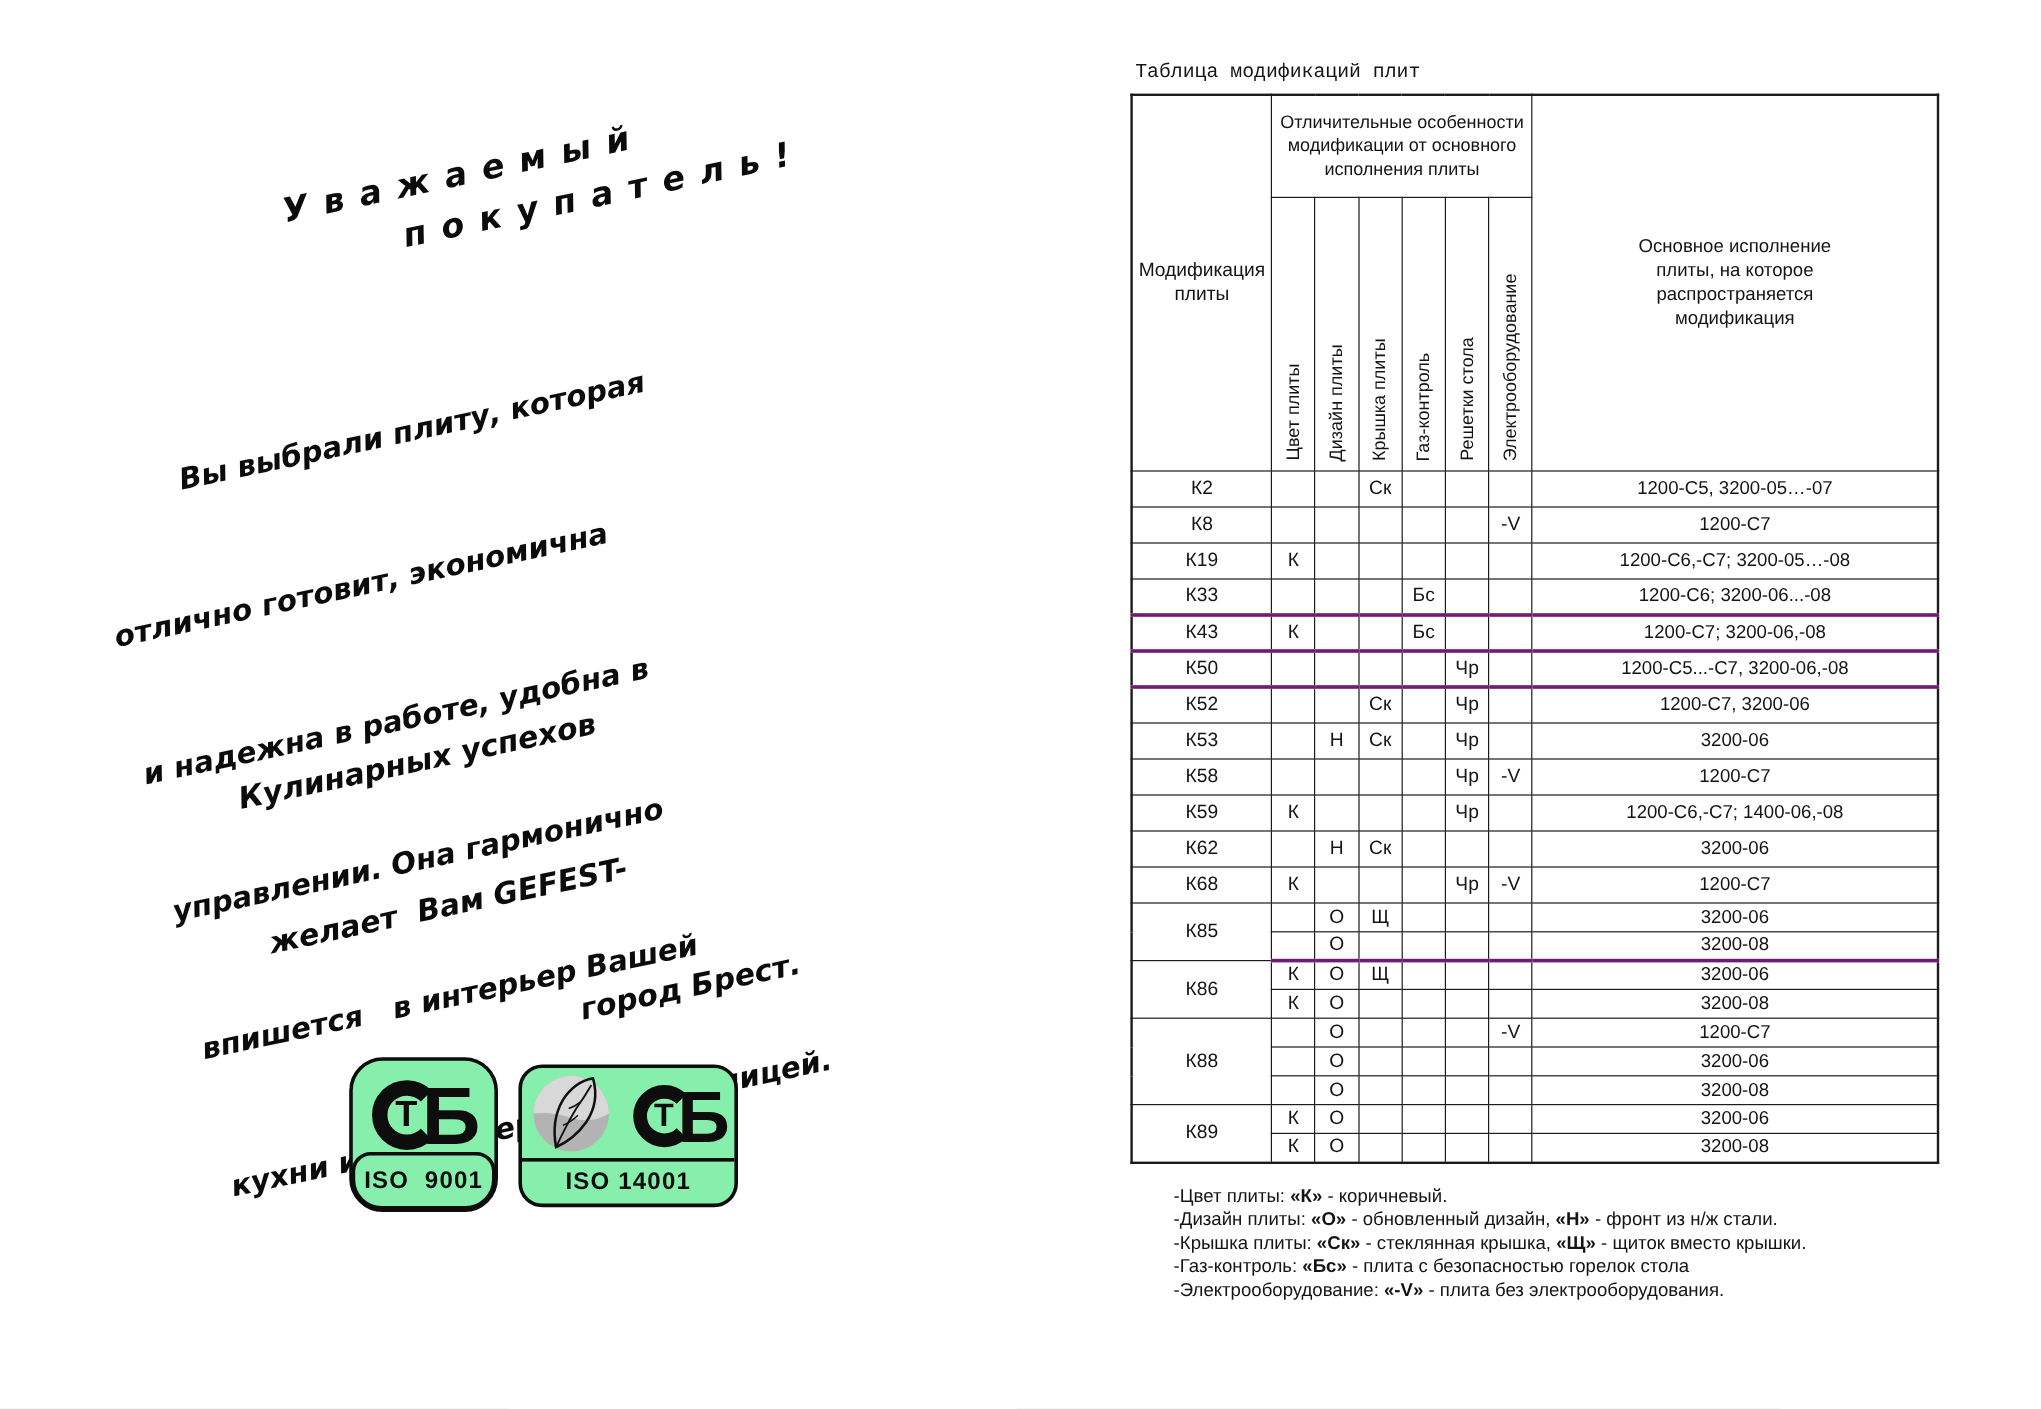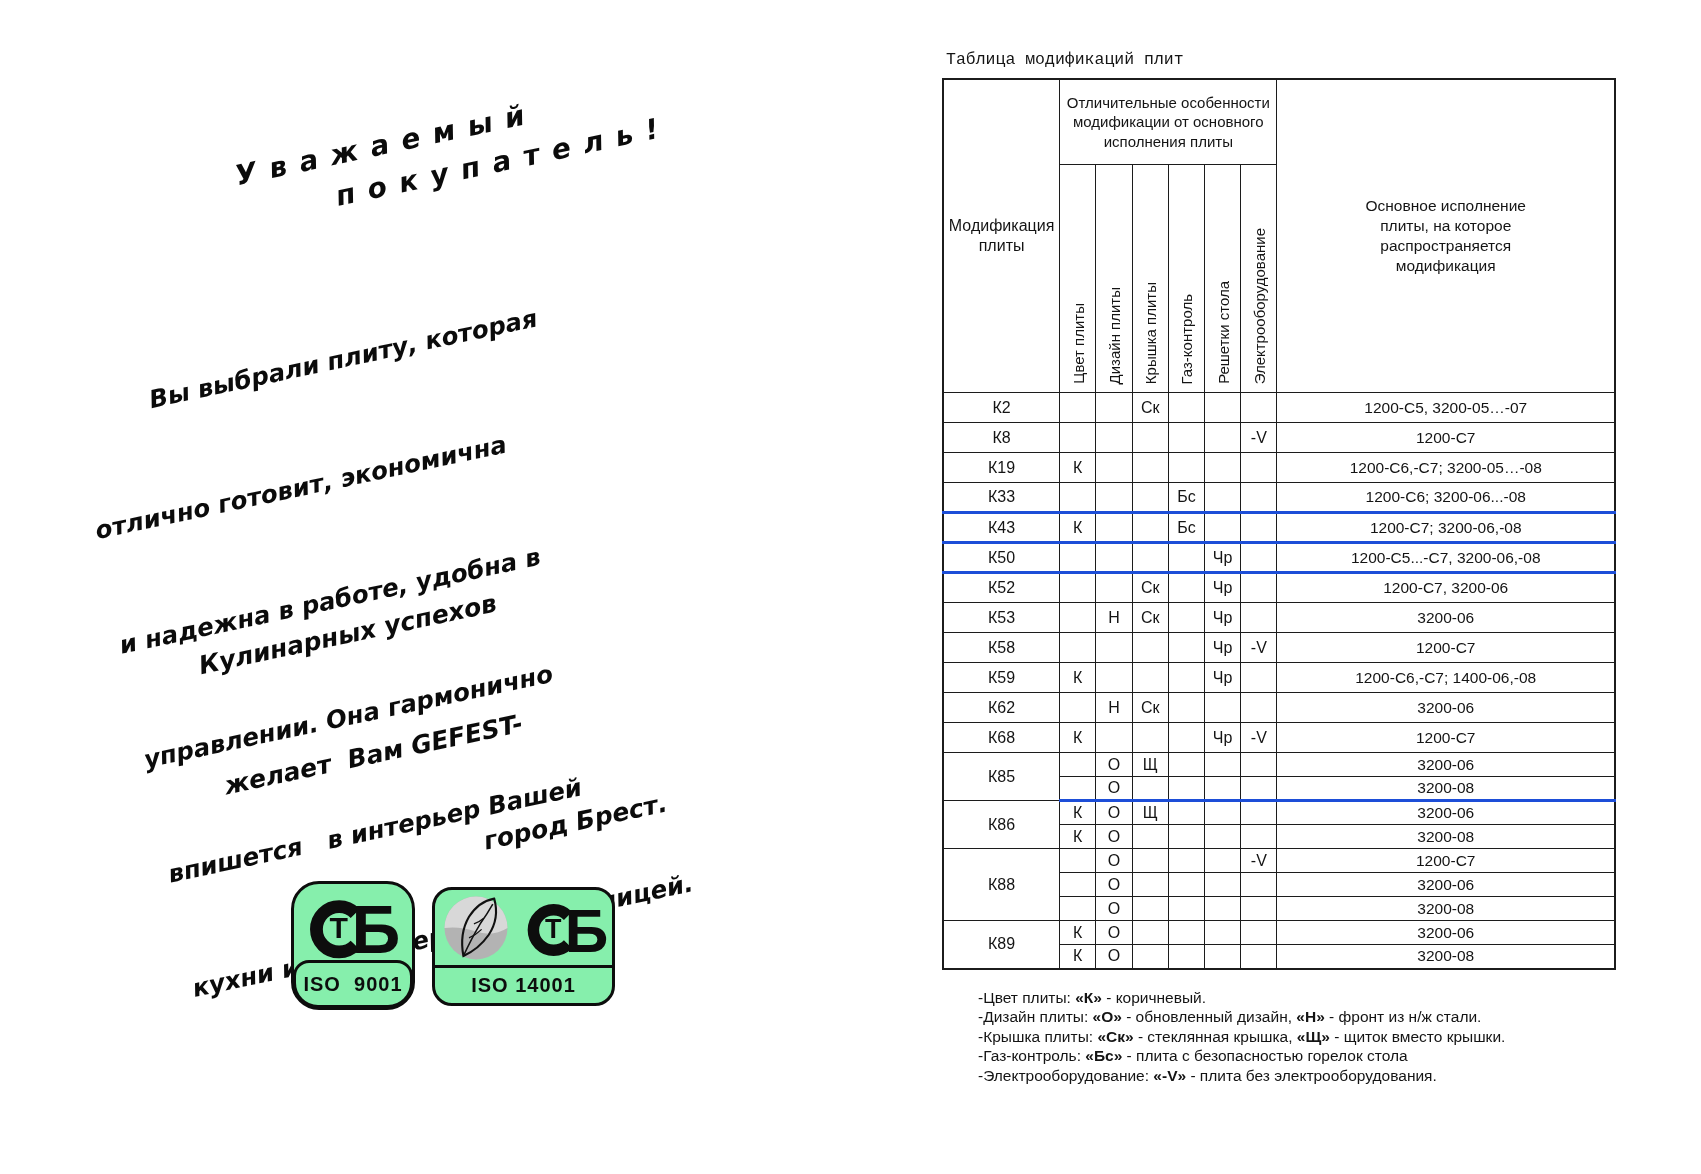--- a/index.html
+++ b/index.html
@@ -40,21 +40,21 @@
   td.vhead, th.vhead { position:relative; }
   th.vhead span {
     position:absolute; bottom:8px; left:50%;
     transform:translateX(-50%) rotate(180deg);
     writing-mode:vertical-rl; white-space:nowrap; font-size:15px;
   }
   tbody tr { height:30px; }
   tbody tr.sub { height:24px; }
   tbody td { font-size:16px; }
   td.base-cell { font-size:15.5px; }
-  tr.thick-bottom > td { border-bottom:3px solid #1d4ed8; }
+  tr.thick-bottom > td { border-bottom:3px solid #701a75; }
   .footnotes { margin:18px 0 0 36px; font-size:15.5px; line-height:19.5px; width:640px; }
   .footnotes b { font-weight:700; }
 </style>
 </head>
 <body>
 
 <svg width="0" height="0" style="position:absolute">
   <defs>
     <g id="stb-mark">
       <path d="M62 31 A30 30 0 1 0 62 73" fill="none" stroke="#0d0d0d" stroke-width="17"></path>

